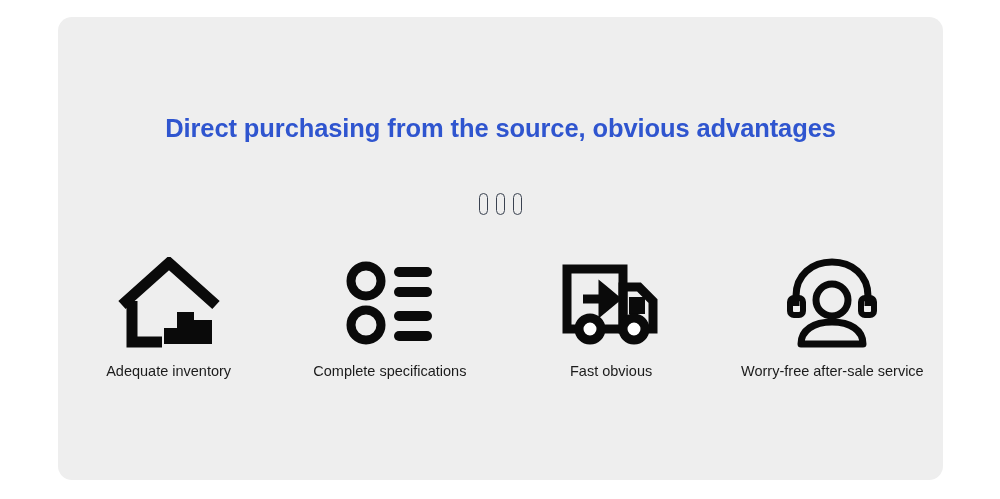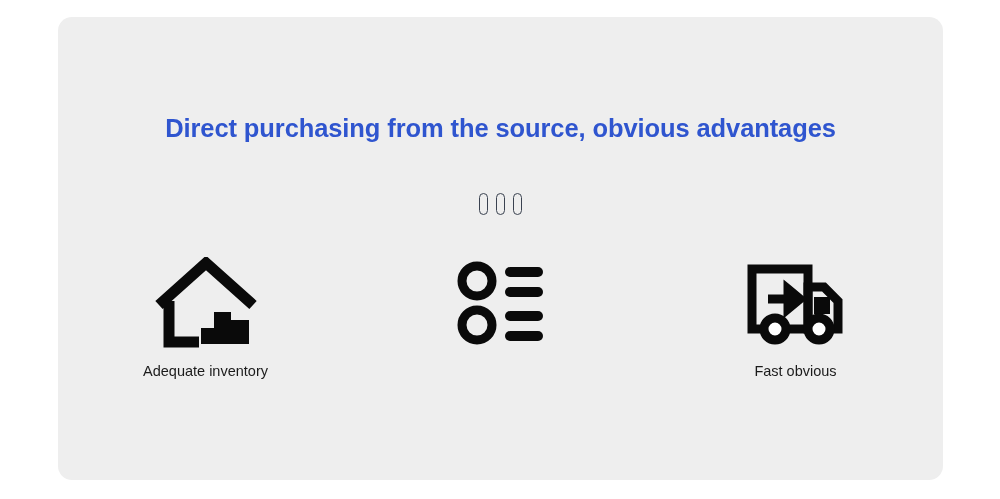--- a/index.html
+++ b/index.html
@@ -126,32 +126,45 @@
         <div class="feature-icon">
           <svg width="92" height="88" viewBox="0 0 92 88" fill="none" xmlns="http://www.w3.org/2000/svg">
             <circle cx="22" cy="22" r="15" stroke="#0a0a0a" stroke-width="9" fill="none"></circle>
             <circle cx="22" cy="66" r="15" stroke="#0a0a0a" stroke-width="9" fill="none"></circle>
             <rect x="50" y="8" width="38" height="10" rx="5" fill="#0a0a0a"></rect>
             <rect x="50" y="28" width="38" height="10" rx="5" fill="#0a0a0a"></rect>
             <rect x="50" y="52" width="38" height="10" rx="5" fill="#0a0a0a"></rect>
             <rect x="50" y="72" width="38" height="10" rx="5" fill="#0a0a0a"></rect>
           </svg>
         </div>
+        <div class="feature-label">Complete specifications</div>
       </div>
 
       <div class="feature">
         <div class="feature-icon">
           <svg width="100" height="84" viewBox="0 0 100 84" fill="none" xmlns="http://www.w3.org/2000/svg">
             <path d="M6 8 H62 V68 H6 Z" stroke="#0a0a0a" stroke-width="9" fill="none"></path>
             <path d="M62 26 H78 L92 40 V68 H62 Z" stroke="#0a0a0a" stroke-width="9" fill="none"></path>
             <path d="M22 38 H50 M42 28 L54 38 L42 48 Z" stroke="#0a0a0a" stroke-width="9" fill="#0a0a0a" stroke-linejoin="miter"></path>
             <rect x="68" y="36" width="16" height="17" fill="#0a0a0a"></rect>
             <circle cx="29" cy="68" r="11" stroke="#0a0a0a" stroke-width="9" fill="#ffffff"></circle>
             <circle cx="73" cy="68" r="11" stroke="#0a0a0a" stroke-width="9" fill="#ffffff"></circle>
           </svg>
         </div>
         <div class="feature-label">Fast obvious</div>
       </div>
 
+      <div class="feature">
+        <div class="feature-icon">
+          <svg width="96" height="90" viewBox="0 0 96 90" fill="none" xmlns="http://www.w3.org/2000/svg">
+            <path d="M12 48 V38 C12 17 28 4 48 4 C68 4 84 17 84 38 V48" stroke="#0a0a0a" stroke-width="7" fill="none" stroke-linecap="butt"></path>
+            <rect x="6" y="40" width="13" height="17" rx="4" stroke="#0a0a0a" stroke-width="6" fill="none"></rect>
+            <rect x="77" y="40" width="13" height="17" rx="4" stroke="#0a0a0a" stroke-width="6" fill="none"></rect>
+            <circle cx="48" cy="42" r="16" stroke="#0a0a0a" stroke-width="7" fill="none"></circle>
+            <path d="M17 86 C17 72 30 64 48 64 C66 64 79 72 79 86 Z" stroke="#0a0a0a" stroke-width="7" fill="none" stroke-linejoin="round"></path>
+          </svg>
+        </div>
+        <div class="feature-label">Worry-free after-sale service</div>
+      </div>
 
     </div>
   </div>
 </div>
 
 </body></html>

